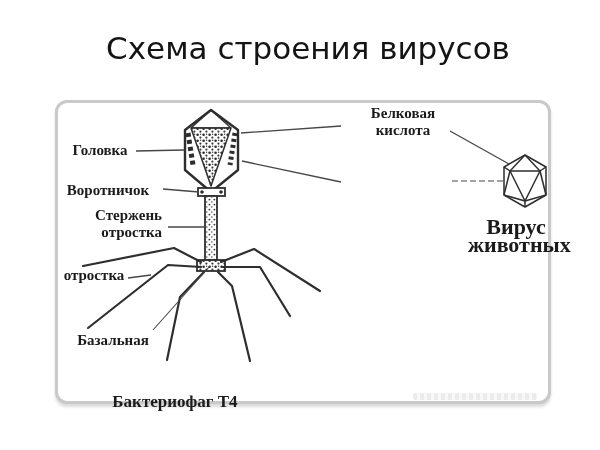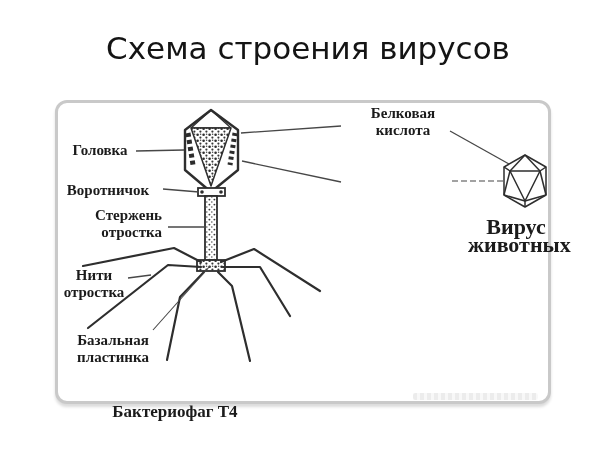--- a/index.html
+++ b/index.html
@@ -154,42 +154,40 @@
     <div class="lbl" style="left:0px;top:79px;width:100px;">
       <span>Воротничок</span>
     </div>
 
     <div class="lbl" style="left:14px;top:104px;width:90px;text-align:right;">
       <span>Стержень</span>
       <span>отростка</span>
     </div>
 
     <div class="lbl" style="left:0px;top:164px;width:72px;">
-      <span>Нити</span>
       <span>отростка</span>
     </div>
 
     <div class="lbl" style="left:10px;top:229px;width:90px;">
       <span>Базальная</span>
-      <span>пластинка</span>
     </div>
 
     <div class="lbl" style="left:290px;top:2px;width:110px;">
       <span>Белковая</span>
       <span>кислота</span>
     </div>
 
     <div class="lbl" style="left:285px;top:51px;width:116px;">
     </div>
 
     <div class="lbl" style="left:410px;top:115px;width:96px;font-size:22px;line-height:18px;">
       <span>Вирус</span>
       <span>животных</span>
     </div>
 
-    <div class="caption" style="left:46px;top:299px;width:142px;text-align:center;">
+    <div class="caption" style="left:46px;top:289px;width:142px;text-align:center;">
       <span>Бактериофаг Т4</span>
     </div>
 
     <div class="watermark"></div>
   </div>
 
 </div>
 
 </body></html>

